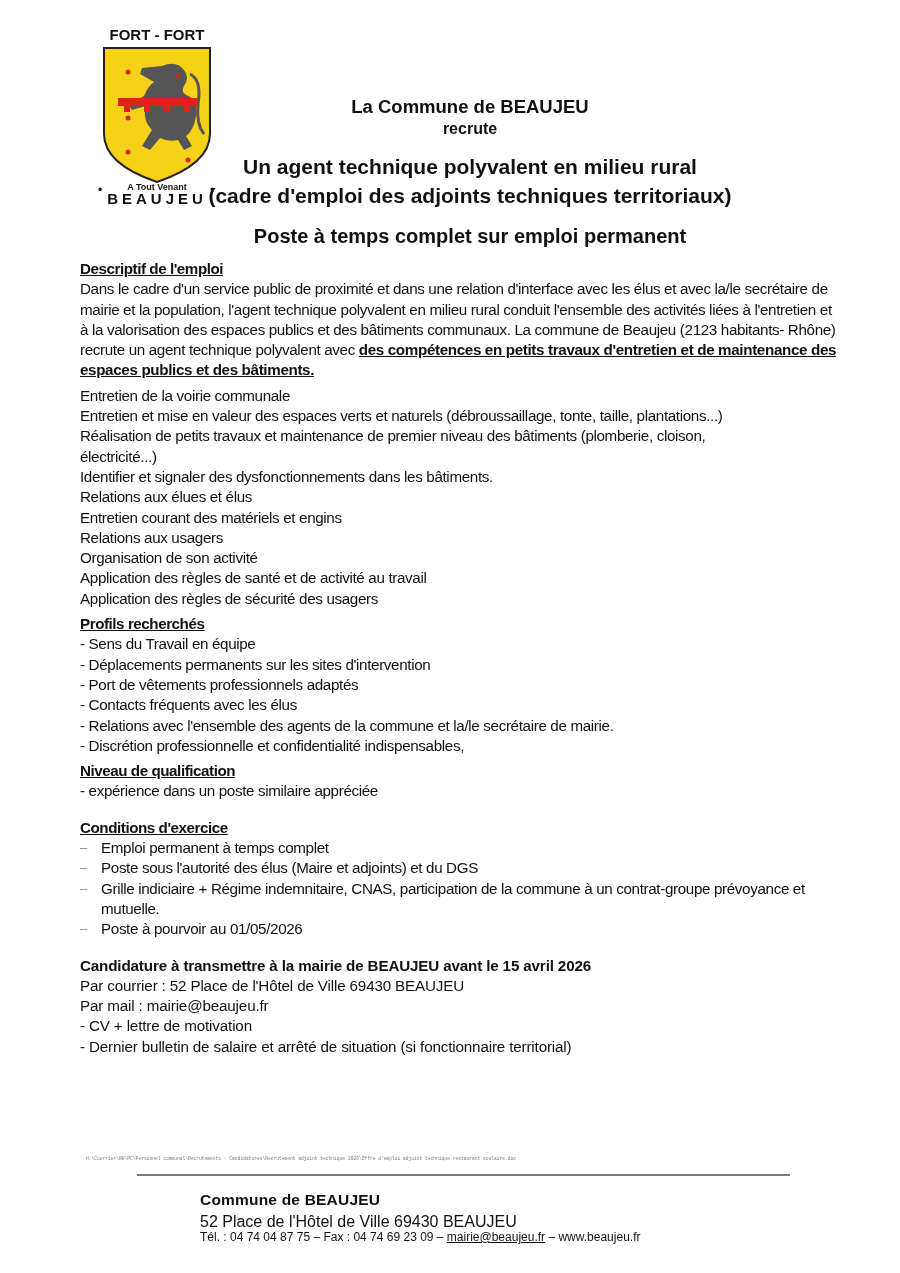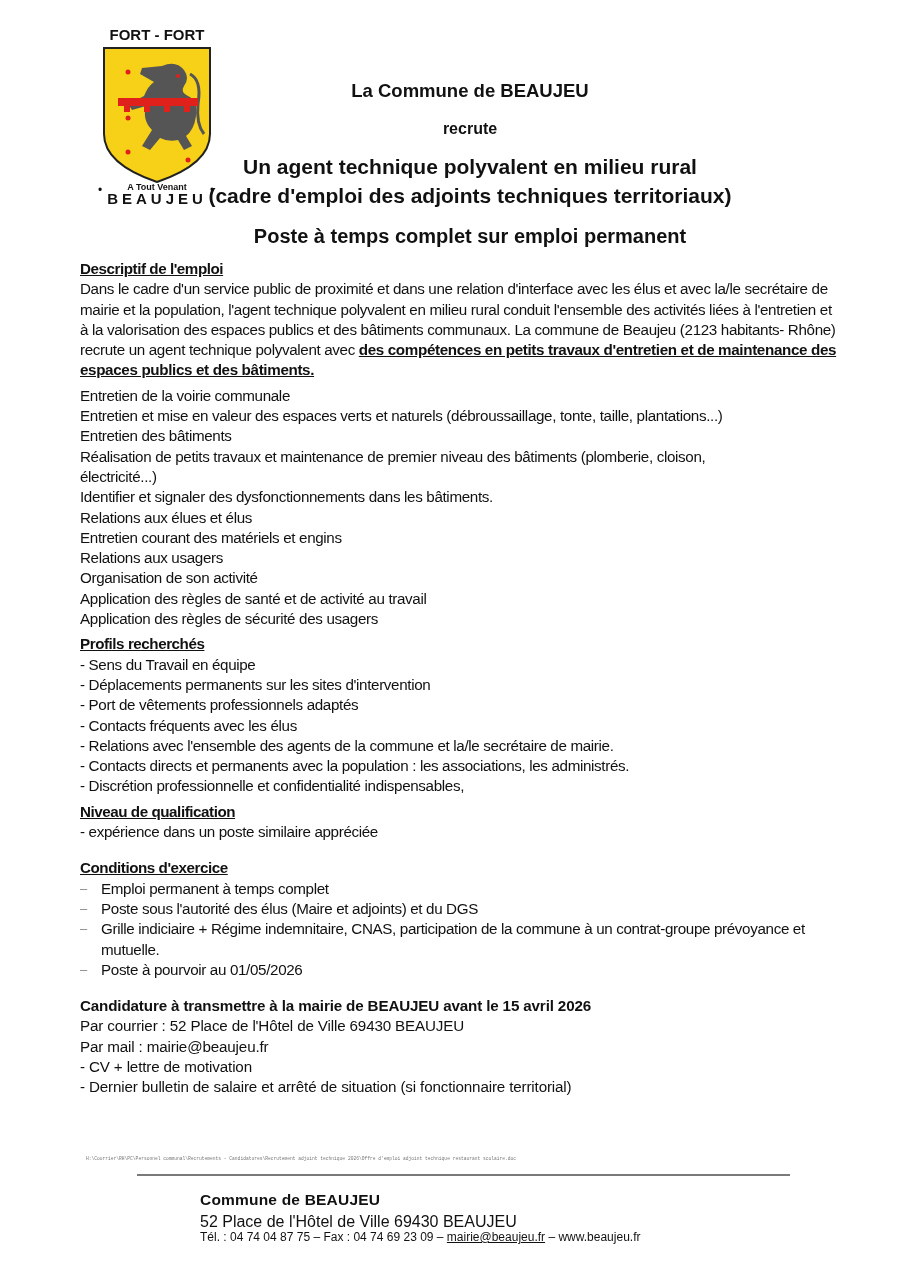--- a/index.html
+++ b/index.html
@@ -1,19 +1,19 @@
 <!DOCTYPE html>
 <html><head>
 <meta charset="utf-8">
 <style>
   html, body { margin: 0; padding: 0; background: #ffffff; }
   body { width: 900px; height: 1273px; position: relative; overflow: hidden; color: #111; font-family: "Liberation Sans", sans-serif; }
   .logo { position: absolute; left: 48px; top: 24px; width: 130px; height: 180px; margin-left: 44px; }
   .header { position: absolute; left: 190px; width: 560px; text-align: center; font-weight: bold; color: #111; }
-  .h-commune { top: 80px; font-size: 18.5px; }
+  .h-commune { top: 96px; font-size: 18.5px; }
   .h-recrute { top: 120px; font-size: 16px; }
   .h-title1 { top: 155px; font-size: 21px; }
   .h-title2 { top: 184px; font-size: 21px; }
   .h-poste { top: 225px; font-size: 20px; }
   .content { position: absolute; left: 80px; top: 259px; width: 760px; font-size: 15.2px; line-height: 20.3px; letter-spacing: -0.35px; }
   .sec-title { font-weight: bold; text-decoration: underline; letter-spacing: -0.45px; }
   .p { margin: 0; }
   .gap-sm { height: 5px; }
   .gap-md { height: 16px; }
   .bold-u { font-weight: bold; text-decoration: underline; }
@@ -70,41 +70,39 @@
   <div>
     <div class="sec-title">Descriptif de l'emploi</div>
     <p class="p"><span>Dans le cadre d'un service public de proximité et dans une relation d'interface avec les élus et avec la/le secrétaire de mairie et la population, l'agent technique polyvalent en milieu rural conduit l'ensemble des activités liées à l'entretien et à la valorisation des espaces publics et des bâtiments communaux. La commune de Beaujeu (2123 habitants- Rhône) recrute un agent technique polyvalent avec </span><span class="bold-u">des compétences en petits travaux d'entretien et de maintenance des espaces publics et des bâtiments.</span></p>
   </div>
 
   <div class="gap-sm"></div>
 
   <div>
     <div class="p">Entretien de la voirie communale</div>
     <div class="p">Entretien et mise en valeur des espaces verts et naturels (débroussaillage, tonte, taille, plantations...)</div>
-    <div class="p">Entretien des bâtiments</div>
     <div class="p" style="width:700px">Réalisation de petits travaux et maintenance de premier niveau des bâtiments (plomberie, cloison, électricité...)</div>
     <div class="p">Identifier et signaler des dysfonctionnements dans les bâtiments.</div>
     <div class="p">Relations aux élues et élus</div>
     <div class="p">Entretien courant des matériels et engins</div>
     <div class="p">Relations aux usagers</div>
     <div class="p">Organisation de son activité</div>
     <div class="p">Application des règles de santé et de activité au travail</div>
     <div class="p">Application des règles de sécurité des usagers</div>
   </div>
 
   <div class="gap-sm"></div>
 
   <div>
     <div class="sec-title">Profils recherchés</div>
     <div class="p">- Sens du Travail en équipe</div>
     <div class="p">- Déplacements permanents sur les sites d'intervention</div>
     <div class="p">- Port de vêtements professionnels adaptés</div>
     <div class="p">- Contacts fréquents avec les élus</div>
     <div class="p">- Relations avec l'ensemble des agents de la commune et la/le secrétaire de mairie.</div>
-    <div class="p">- Contacts directs et permanents avec la population : les associations, les administrés.</div>
     <div class="p">- Discrétion professionnelle et confidentialité indispensables,</div>
   </div>
 
   <div class="gap-sm"></div>
 
   <div>
     <div class="sec-title">Niveau de qualification</div>
     <div class="p">- expérience dans un poste similaire appréciée</div>
   </div>
 

